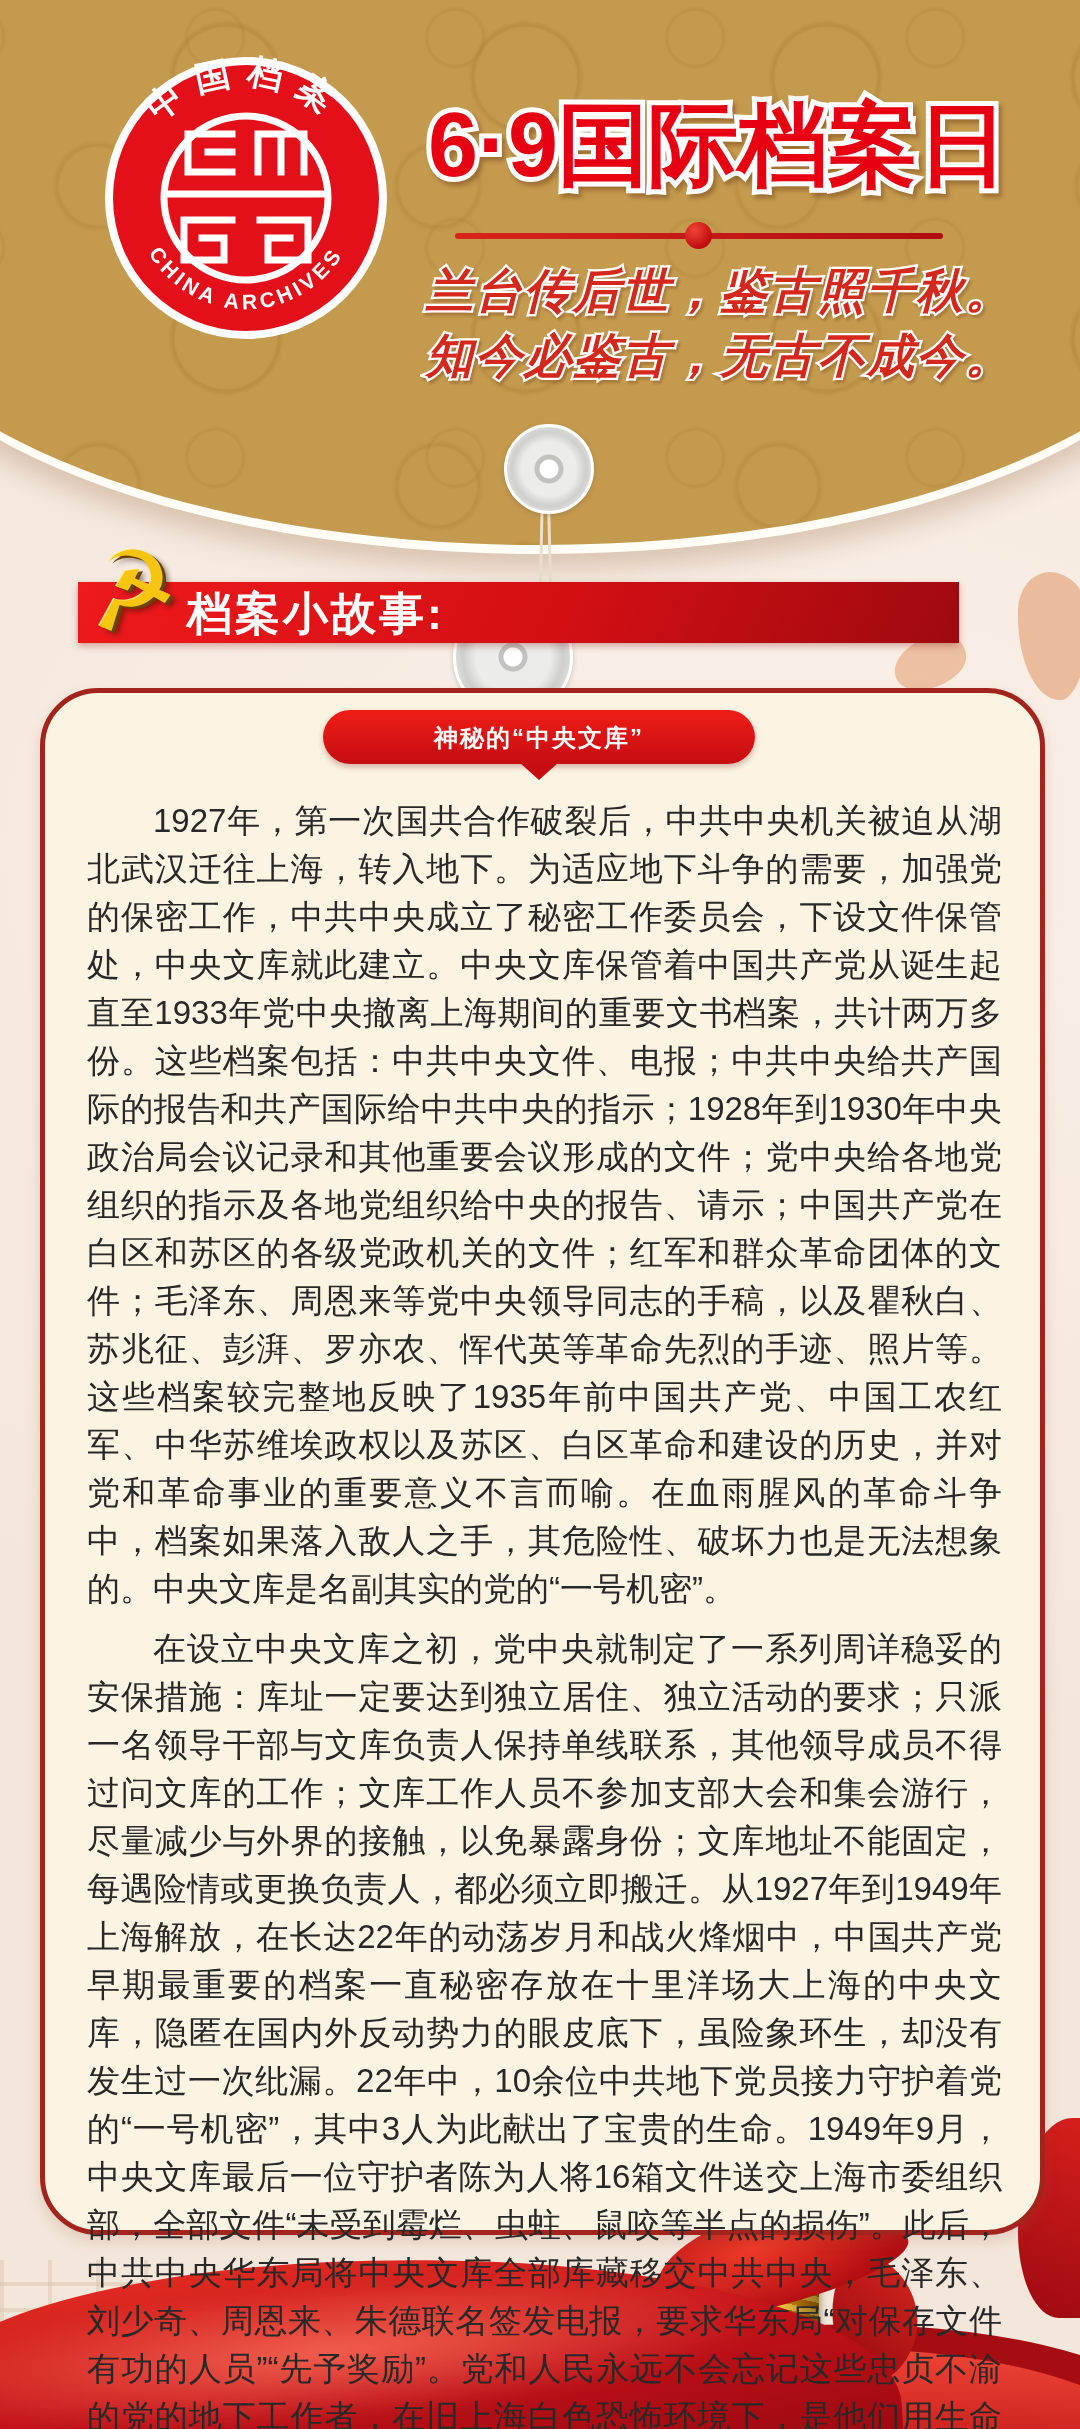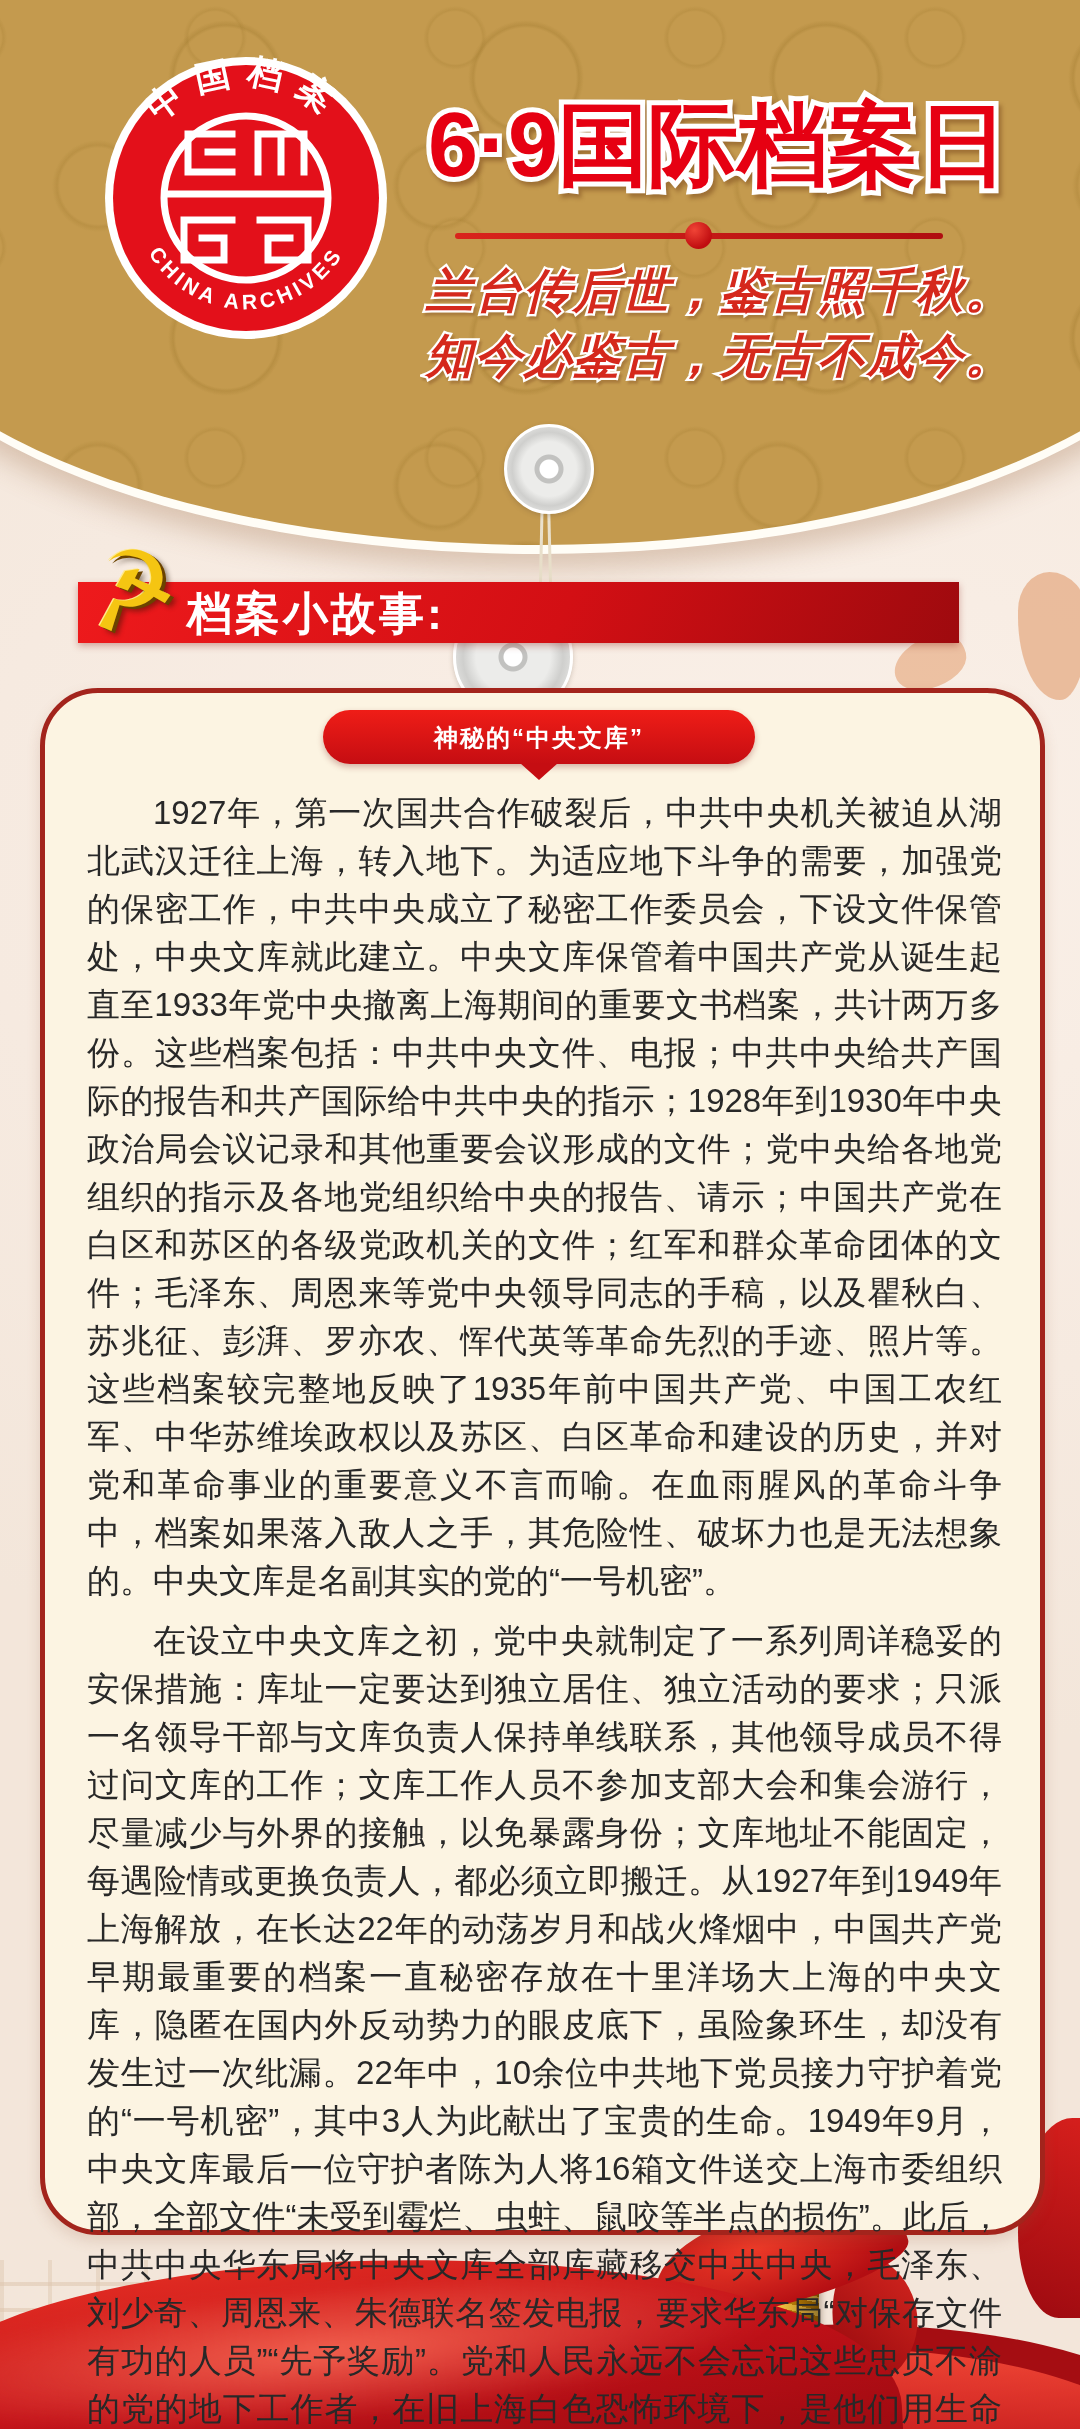--- a/index.html
+++ b/index.html
@@ -67,21 +67,21 @@
     background:#fcf4e2;border:5px solid #a3241c;border-radius:58px;
     box-shadow:0 6px 14px rgba(150,90,60,.18);}
   .ribbon{position:absolute;left:278px;top:17px;width:432px;height:54px;border-radius:27px;
     background:linear-gradient(180deg,#ef1d17,#c50d12);
     color:#fff;font-size:24px;font-weight:800;line-height:55px;text-align:center;letter-spacing:2px;
     box-shadow:0 3px 6px rgba(120,20,15,.3);}
   .ribbon:after{content:"";position:absolute;left:50%;top:100%;margin-left:-19px;margin-top:-1px;
     border:19px solid transparent;border-top:17px solid #c50d12;border-bottom:0;}
   .story-text{position:absolute;left:42px;right:38px;top:96px;color:#282828;
     font-size:33px;line-height:48px;text-align:justify;font-weight:500;}
-  .story-text p{margin:0 0 12px;text-indent:2em;}
+  .story-text p{margin:8px 0 12px;text-indent:2em;}
 
   
   .bottom{position:absolute;left:0;top:2140px;width:1080px;height:289px;z-index:1;}
   .wall{position:absolute;left:0;top:120px;width:150px;height:130px;opacity:.4;
     background:
       repeating-linear-gradient(0deg, rgba(190,150,110,.55) 0 4px, transparent 4px 26px),
       repeating-linear-gradient(90deg, rgba(190,150,110,.45) 0 4px, transparent 4px 48px);}
   .ripple{position:absolute;left:880px;top:235px;width:280px;height:90px;border-radius:50%;
     border:3px solid rgba(185,130,90,.22);}
   .silk-right2{position:absolute;left:590px;top:185px;width:580px;height:140px;z-index:2;

